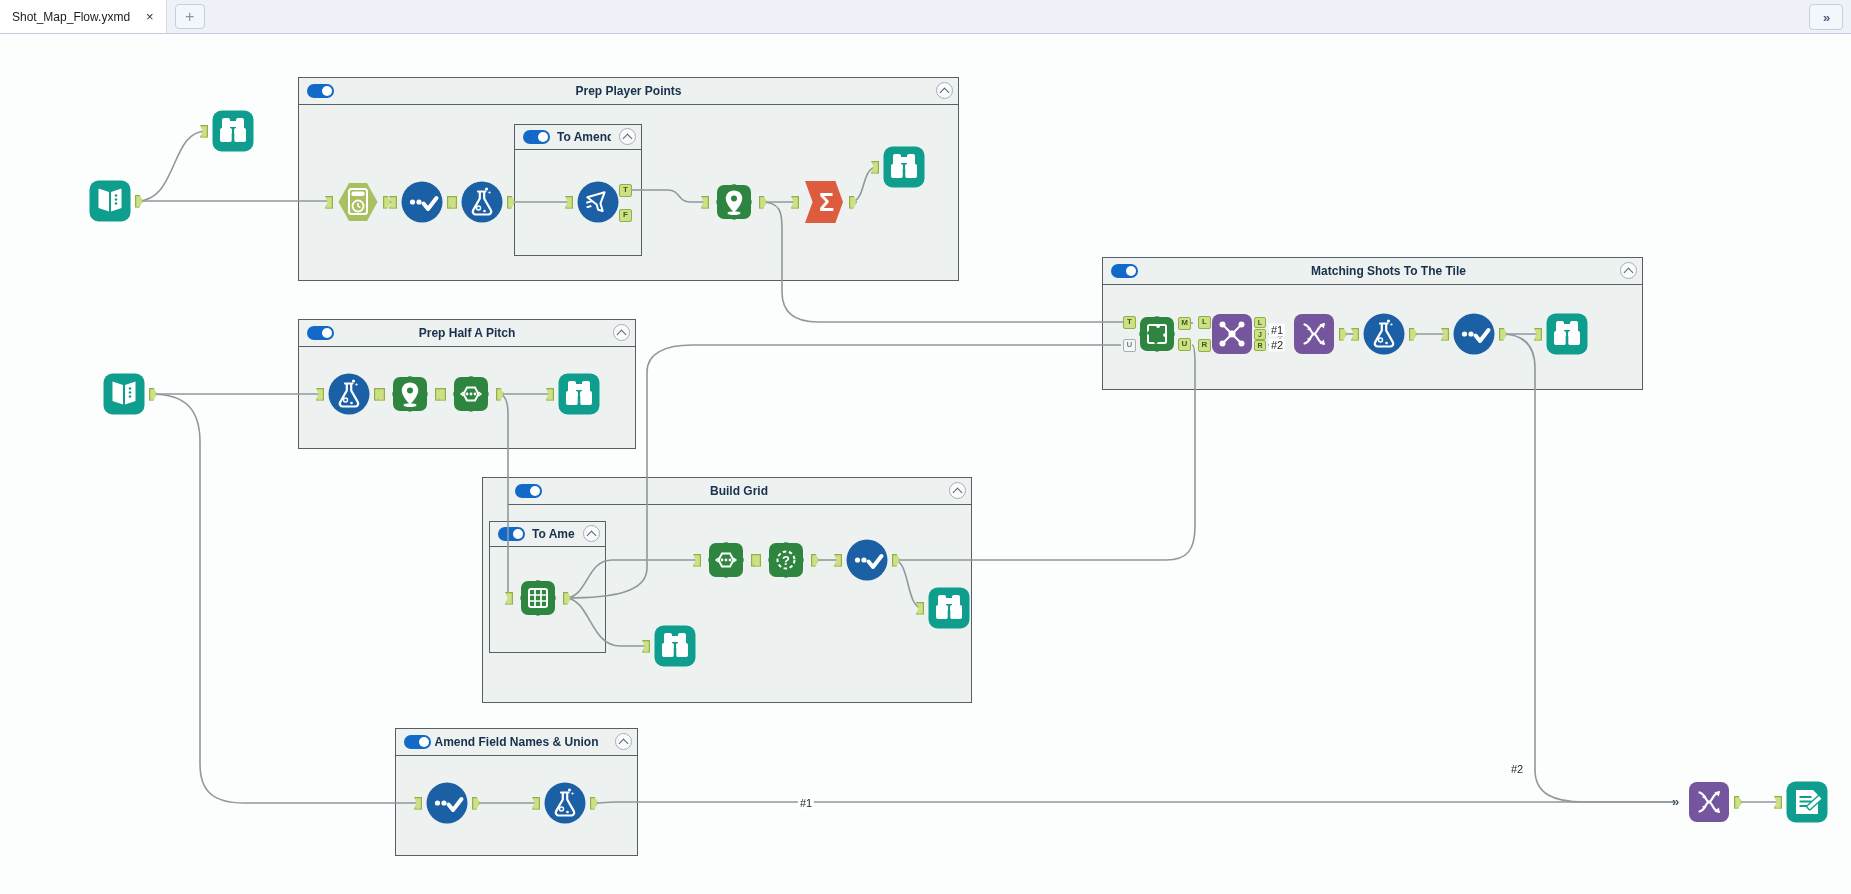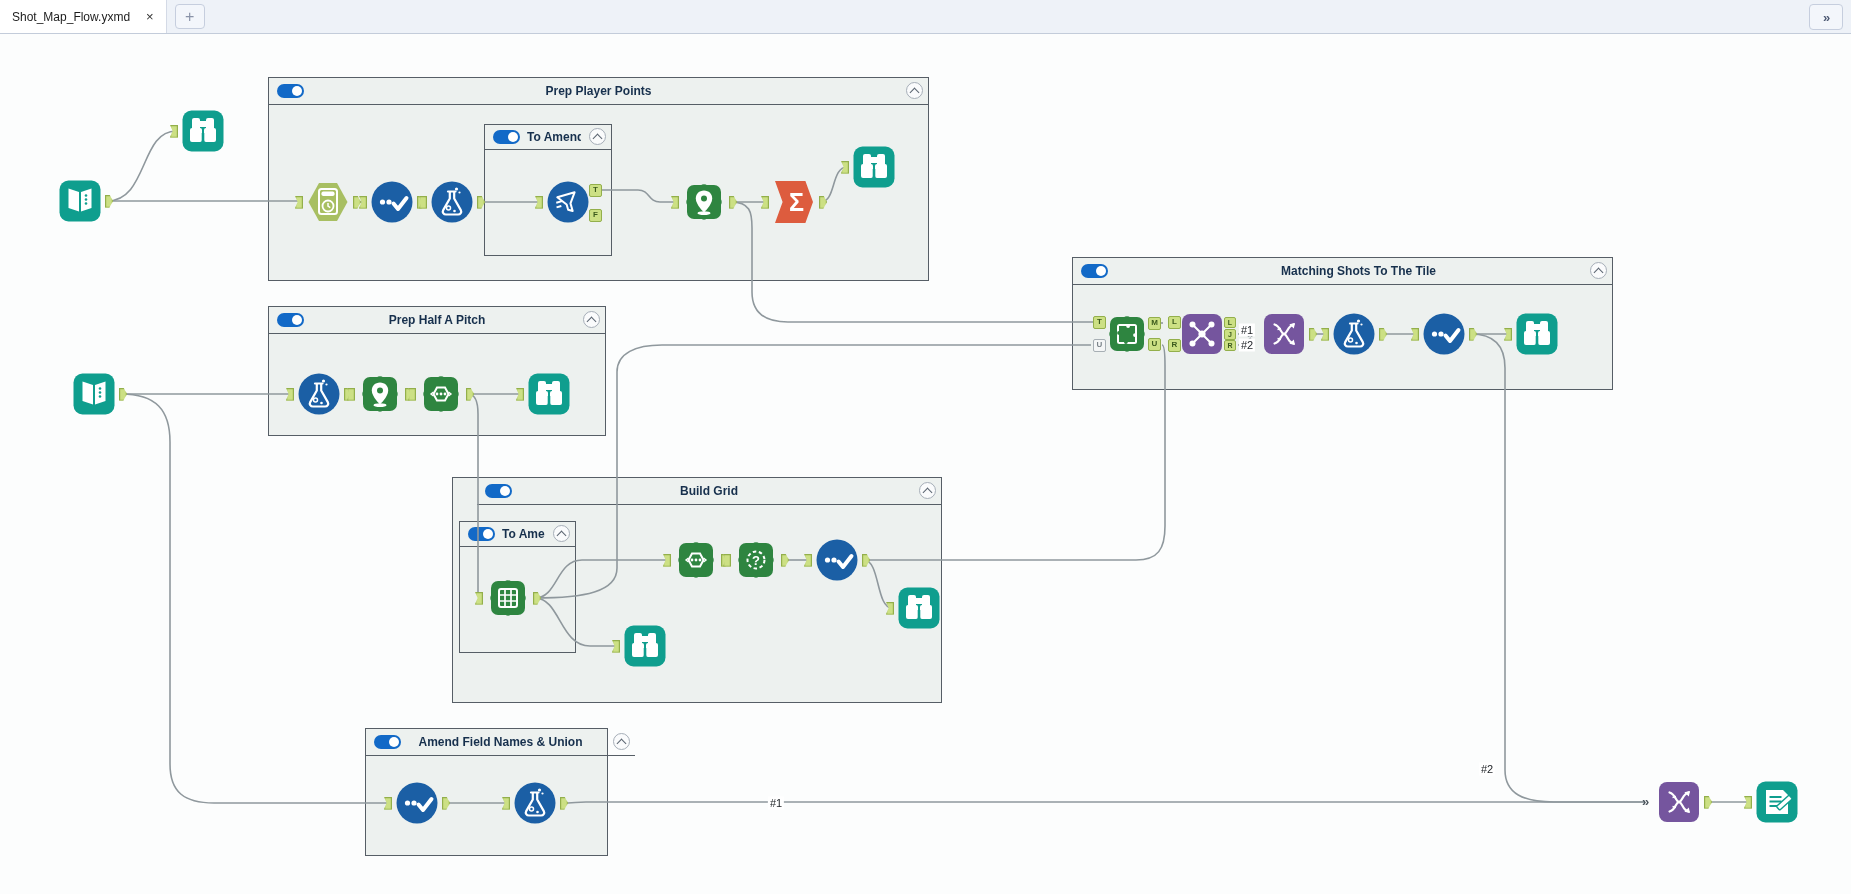--- a/index.html
+++ b/index.html
@@ -1,17 +1,17 @@
 <!DOCTYPE html>
 <html style="--accent_blue: #1269c7; --tool_blue: #1b5fa5; --tool_teal: #0f9e8e; --tool_green: #2e8540; --tool_olive: #a8bf62; --tool_purple: #75559e; --tool_orange: #dd5c3e; --anchor_fill: #cce084; --anchor_border: #93af4b; --anchor_text: #3c5a1d; --wire: #8f989d; --container_bg: #edf1ef; --container_border: #565e66; --container_title: #17304d; --canvas_bg: #fcfdfd; --tabbar_bg: #eef2f8;"><head>
 <meta charset="utf-8">
 <style>
   html,body{margin:0;padding:0;width:1851px;height:894px;overflow:hidden;
     font-family:"Liberation Sans",sans-serif;background:var(--canvas_bg,#fcfdfd);}
-  #canvas{position:absolute;inset:0;}
+  #canvas{position:absolute;inset:0;margin-left:30px;}
   
   .tabbar{position:absolute;top:0;left:0;right:0;height:33px;background:var(--tabbar_bg);
     border-bottom:1px solid #c3ccda;display:flex;align-items:stretch;z-index:50;text-align:right;}
   .tab{background:#fff;display:flex;align-items:center;gap:16px;padding:0 12px;
     border-right:1px solid #d4dae6;font-size:12px;color:#1c1c1c;}
   .tab-close{color:#333;font-size:13px;cursor:pointer;line-height:1;}
   .newtab{margin:4px 0 4px 8px;width:28px;border:1px solid #c6cede;border-radius:4px;
     color:#8a93a8;display:flex;align-items:center;justify-content:center;background:#f3f6fb;
     font-size:16px;}
   .overflow{position:absolute;right:8px;top:4px;width:32px;height:24px;border:1px solid #c6cede;
@@ -72,21 +72,21 @@
     </div>
     <div class="wf-container nested" style="left: 484px; top: 124px; width: 128px; height: 132px;">
       <div class="wf-header" style="height: 24px;">
         <div class="toggle"></div>
         <div class="wf-title left" style="line-height: 24px;">To Amend</div>
         <div class="collapse-btn">
           <div class="chev"></div>
         </div>
       </div>
     </div>
-    <div class="wf-container" style="left: 268px; top: 306px; width: 338px; height: 130px;">
+    <div class="wf-container" style="left: 268px; top: 319px; width: 338px; height: 130px;">
       <div class="wf-header" style="height: 26px;">
         <div class="toggle"></div>
         <div class="wf-title" style="line-height: 26px;">Prep Half A Pitch</div>
         <div class="collapse-btn">
           <div class="chev"></div>
         </div>
       </div>
     </div>
     <div class="wf-container" style="left: 452px; top: 477px; width: 490px; height: 226px; padding-left: 24px;">
       <div class="wf-header" style="height: 26px;">
@@ -109,21 +109,21 @@
     <div class="wf-container" style="left: 1072px; top: 257px; width: 541px; height: 133px;">
       <div class="wf-header" style="height: 26px;">
         <div class="toggle"></div>
         <div class="wf-title" style="line-height: 26px; padding-left: 32px;">Matching Shots To The Tile</div>
         <div class="collapse-btn">
           <div class="chev"></div>
         </div>
       </div>
     </div>
     <div class="wf-container" style="left: 365px; top: 728px; width: 243px; height: 128px;">
-      <div class="wf-header" style="height: 26px; padding-left: 28px;">
+      <div class="wf-header" style="height: 26px;">
         <div class="toggle"></div>
         <div class="wf-title" style="line-height: 26px;">Amend Field Names &amp; Union</div>
         <div class="collapse-btn">
           <div class="chev"></div>
         </div>
       </div>
     </div>
     <svg class="wires" width="1851" height="894">
       <path d="M107 201 C148 201 140 131 176 131"></path>
       <path d="M107 201 H301"></path>

